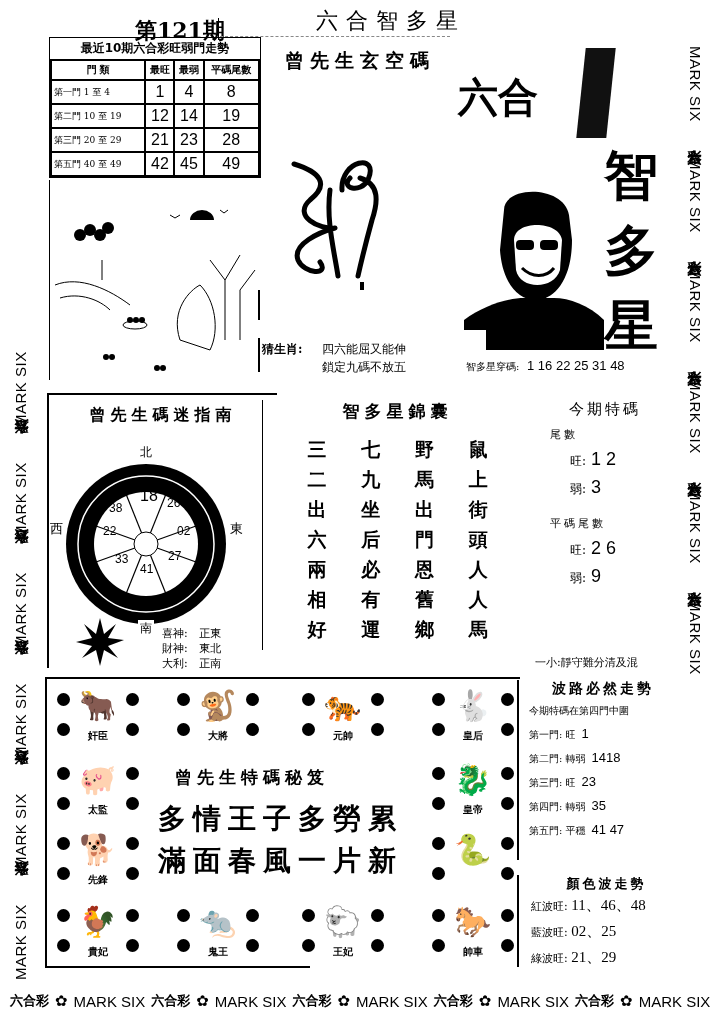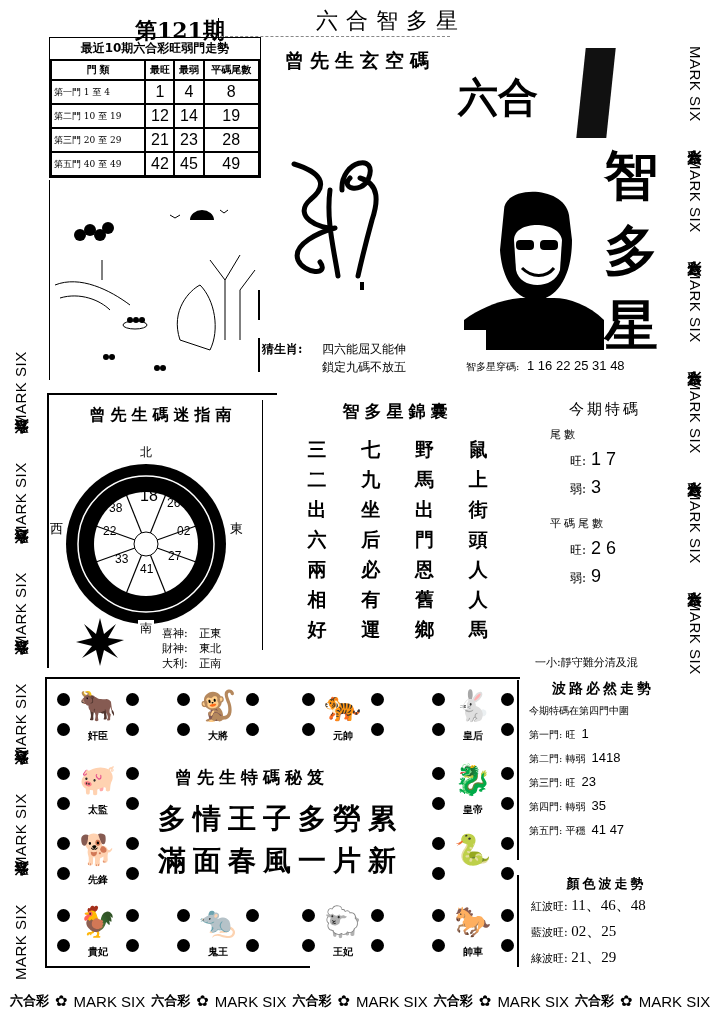--- a/index.html
+++ b/index.html
@@ -274,21 +274,21 @@
     <span>好</span>
       <span>運</span>
       <span>鄉</span>
       <span>馬</span>
   </div>
 </div>
 
 <div class="abs special-panel">
   <div class="special-title">今期特碼</div>
   <div class="special-sub">尾數</div>
-  <div class="special-row"><span class="k">旺:</span> <span>1 7</span></div>
+  <div class="special-row"><span class="k">旺:</span> <span>1 2</span></div>
   <div class="special-row"><span class="k">弱:</span> <span>3</span></div>
   <div class="special-sub" style="margin-top:14px;">平碼尾數</div>
   <div class="special-row"><span class="k">旺:</span> <span>2 6</span></div>
   <div class="special-row"><span class="k">弱:</span> <span>9</span></div>
 </div>
 <div class="abs one-liner">一小:靜守難分清及混</div>
 
 <div class="abs wave-box">
   <div class="wave-title">波路必然走勢</div>
   <div class="wave-sub">今期特碼在第四門中圍</div>

